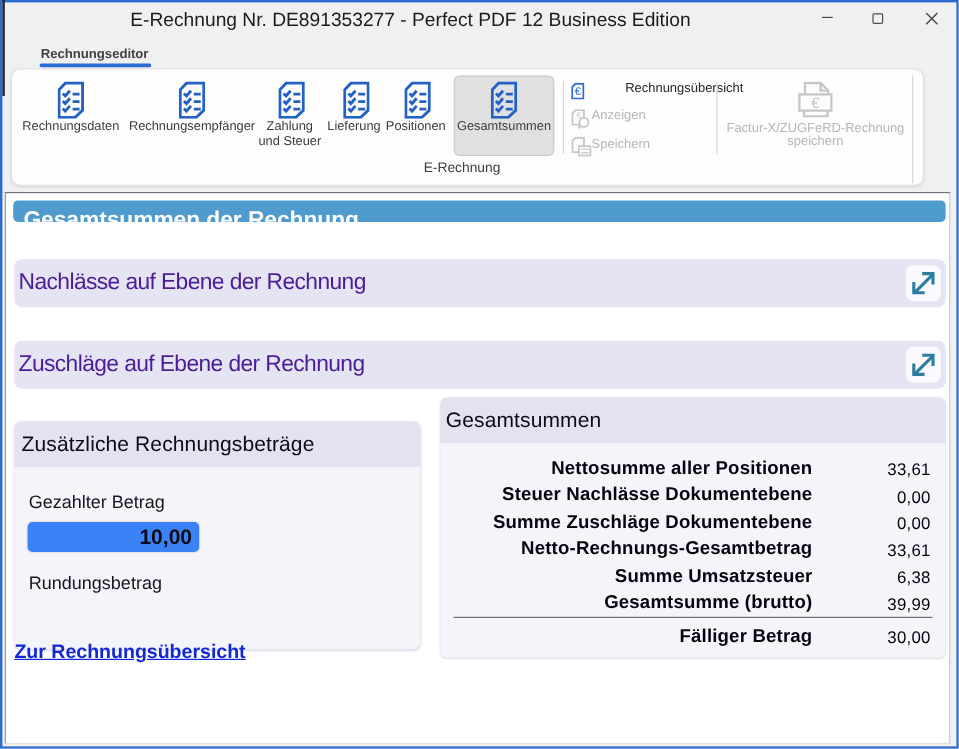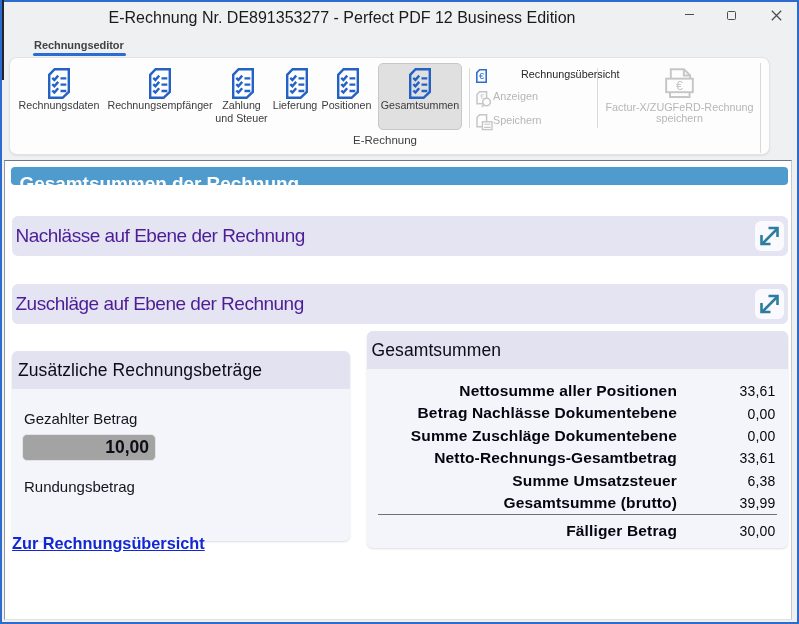--- a/index.html
+++ b/index.html
@@ -20,21 +20,21 @@
   .graytext { color:#b6b6b6; }
   #grouplabel { position:absolute; left:375px; top:75.5px; transform:translateX(-50%); font-size:11.5px; color:#3e3e3e; }
   
   #content { position:absolute; left:4px; top:160px; width:788px; height:460px; background:#ffffff; border-style:solid; border-width:1px; border-color:#6f7880 #c4cacf #dde1e4 #959da4; }
   #bluehead { position:absolute; left:6px; top:6px; width:777px; height:18px; background:#4f9bce; border-radius:4px; color:#fff; font-weight:bold; font-size:19px; line-height:34px; padding-left:8.5px; letter-spacing:-0.05px; }
   .collapsible { position:absolute; left:7px; width:776px; height:40px; background:#e4e4f3; border-radius:6px; font-size:19px; color:#4c1d95; line-height:40px; padding-left:3.5px; letter-spacing:-0.5px; }
   .expandbtn { position:absolute; right:4px; top:5px; width:29px; height:30px; background:#f9f9fe; border-radius:6px; }
   .bigbox { position:absolute; border-radius:6px; background:#f4f4fb; box-shadow:0 1px 2px rgba(120,120,150,0.25); }
   .boxhead { position:absolute; left:0; top:0; width:100%; height:38px; background:#e2e2f1; border-radius:6px 6px 0 0; font-size:17.5px; color:#0c0c16; line-height:39px; padding-left:4.5px; letter-spacing:0.1px; }
   .flabel { position:absolute; font-size:15px; color:#15151f; }
-  .finput { position:absolute; left:9.5px; width:134px; height:27.5px; background:#a3a3a3; border:1px solid #e3e3e9; border-radius:5px; font-size:17.5px; font-weight:bold; color:#0c0c16; text-align:right; padding-right:5.5px; line-height:25.5px; }
+  .finput { position:absolute; left:9.5px; width:145px; height:27.5px; background:#3b82f6; border:1px solid #e3e3e9; border-radius:5px; font-size:17.5px; font-weight:bold; color:#0c0c16; text-align:right; padding-right:5.5px; line-height:25.5px; }
   #link { position:absolute; left:7px; top:373px; font-size:16.3px; font-weight:bold; color:#1228d4; text-decoration:underline; }
   .trow { position:absolute; right:12.5px; height:22px; font-size:15.5px; color:#05050f; white-space:nowrap; }
   .trow b { position:absolute; right:98.5px; font-weight:bold; letter-spacing:0.15px; }
   .trow span { position:absolute; right:0; top:1.3px; font-weight:normal; font-size:14px; letter-spacing:0.2px; }
 </style>
 </head>
 <body>
 <div id="frame"></div>
 <div class="abs" style="left:2px;top:0;width:2px;height:80px;background:#23252e;"></div>
 <div id="title">E-Rechnung Nr. DE891353277 - Perfect PDF 12 Business Edition</div>
@@ -176,21 +176,21 @@
   </div>
   <div id="link">Zur Rechnungsübersicht</div>
 
   <div class="bigbox" style="left:362px;top:170px;width:421px;height:217px;">
     <div class="boxhead">Gesamtsummen</div>
     <div class="trow" style="top:51px;">
         <b>Nettosumme aller Positionen</b>
         <span>33,61</span>
       </div>
     <div class="trow" style="top:73.4px;">
-        <b>Betrag Nachlässe Dokumentebene</b>
+        <b>Steuer Nachlässe Dokumentebene</b>
         <span>0,00</span>
       </div>
     <div class="trow" style="top:95.8px;">
         <b>Summe Zuschläge Dokumentebene</b>
         <span>0,00</span>
       </div>
     <div class="trow" style="top:118.2px;">
         <b>Netto-Rechnungs-Gesamtbetrag</b>
         <span>33,61</span>
       </div>

